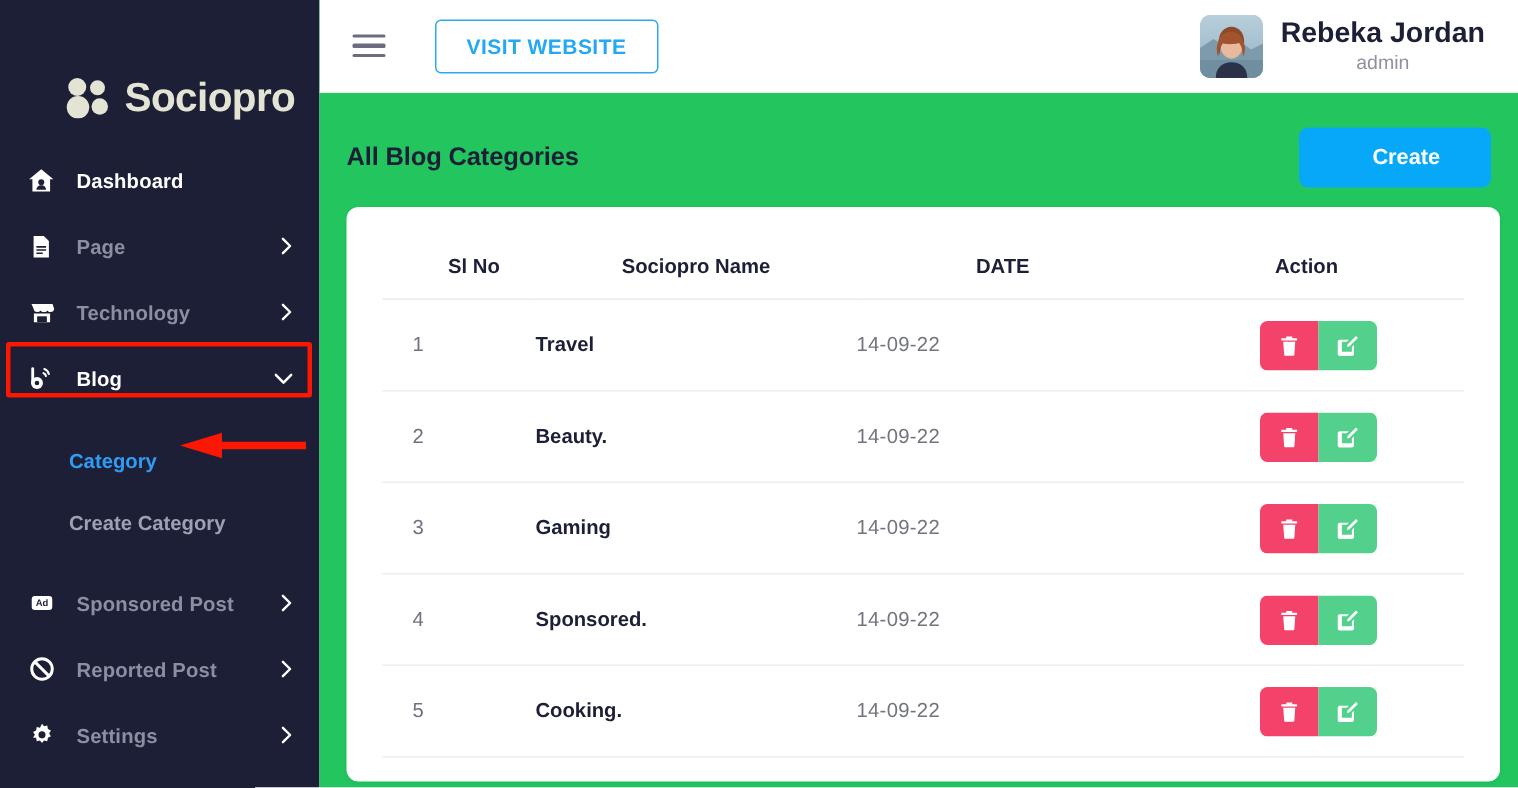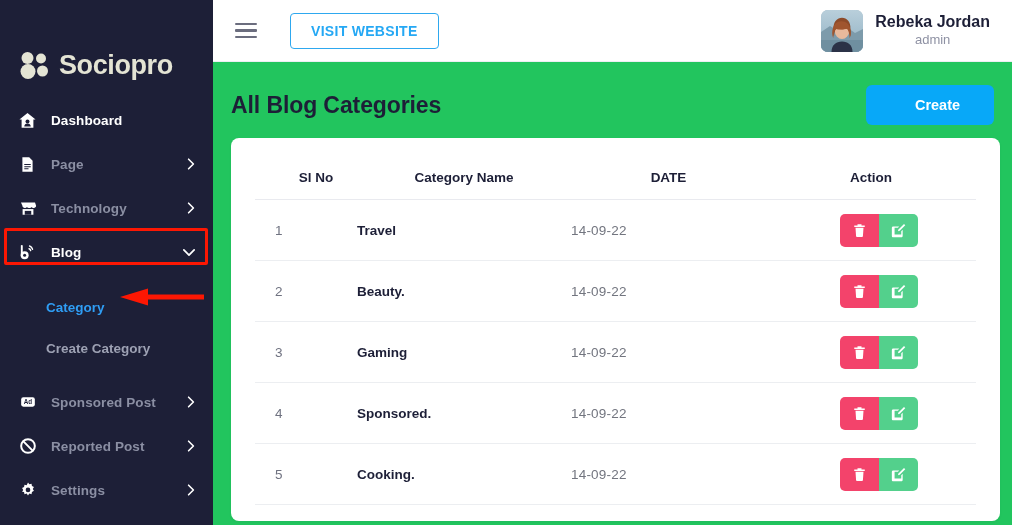--- a/index.html
+++ b/index.html
@@ -17,20 +17,21 @@
     background: #1d1f37;
     flex: 0 0 213px;
     position: relative;
     overflow: hidden;
   }
   .brand {
     display: flex; align-items: center;
     gap: 9px;
     padding: 38px 0 0 20px;
     height: 92px;
+    margin-left: 24px;
   }
   .brand-mark { width: 30px; height: 27px; position: relative; flex: 0 0 30px; }
   .brand-text {
     color: #e4e4d4;
     font-size: 27px;
     font-weight: 600;
     letter-spacing: -0.4px;
     line-height: 1;
   }
 
@@ -147,30 +148,30 @@
   }
   .avatar {
     width: 42px; height: 42px;
     border-radius: 7px;
     overflow: hidden;
     flex: 0 0 42px;
     position: relative;
     background: #9cb6c4;
   }
   .user-meta { line-height: 1.25; }
-  .user-name { font-size: 16px; font-weight: 700; color: #1d1f37; }
+  .user-name { font-size: 19px; font-weight: 700; color: #1d1f37; }
   .user-role { font-size: 13px; color: #8e91a3; text-align: center; }
 
   .page-head {
     display: flex; align-items: center;
     padding: 24px 18px 0 18px;
     height: 62px;
   }
   .page-title {
-    font-size: 23px; font-weight: 700; color: #1d1f37;
+    font-size: 17px; font-weight: 700; color: #1d1f37;
     letter-spacing: -0.1px;
   }
   .create-btn {
     margin-left: auto;
     background: #08a8f8;
     color: #ffffff;
     border: none;
     border-radius: 6px;
     height: 40px;
     width: 128px;
@@ -409,21 +410,21 @@
     <div class="page-head">
       <h1 class="page-title">All Blog Categories</h1>
       <button class="create-btn">Create</button>
     </div>
 
     <div class="card">
       <table>
         <thead>
           <tr>
             <th class="c-sl">Sl No</th>
-            <th class="c-name">Category Name</th>
+            <th class="c-name">Sociopro Name</th>
             <th class="c-date">DATE</th>
             <th class="c-act">Action</th>
           </tr>
         </thead>
         <tbody>
 
           <tr>
             <td class="c-sl"><span class="cell-sl">1</span></td>
             <td class="c-name"><span class="cell-name">Travel</span></td>
             <td class="c-date"><span class="cell-date">14-09-22</span></td>

